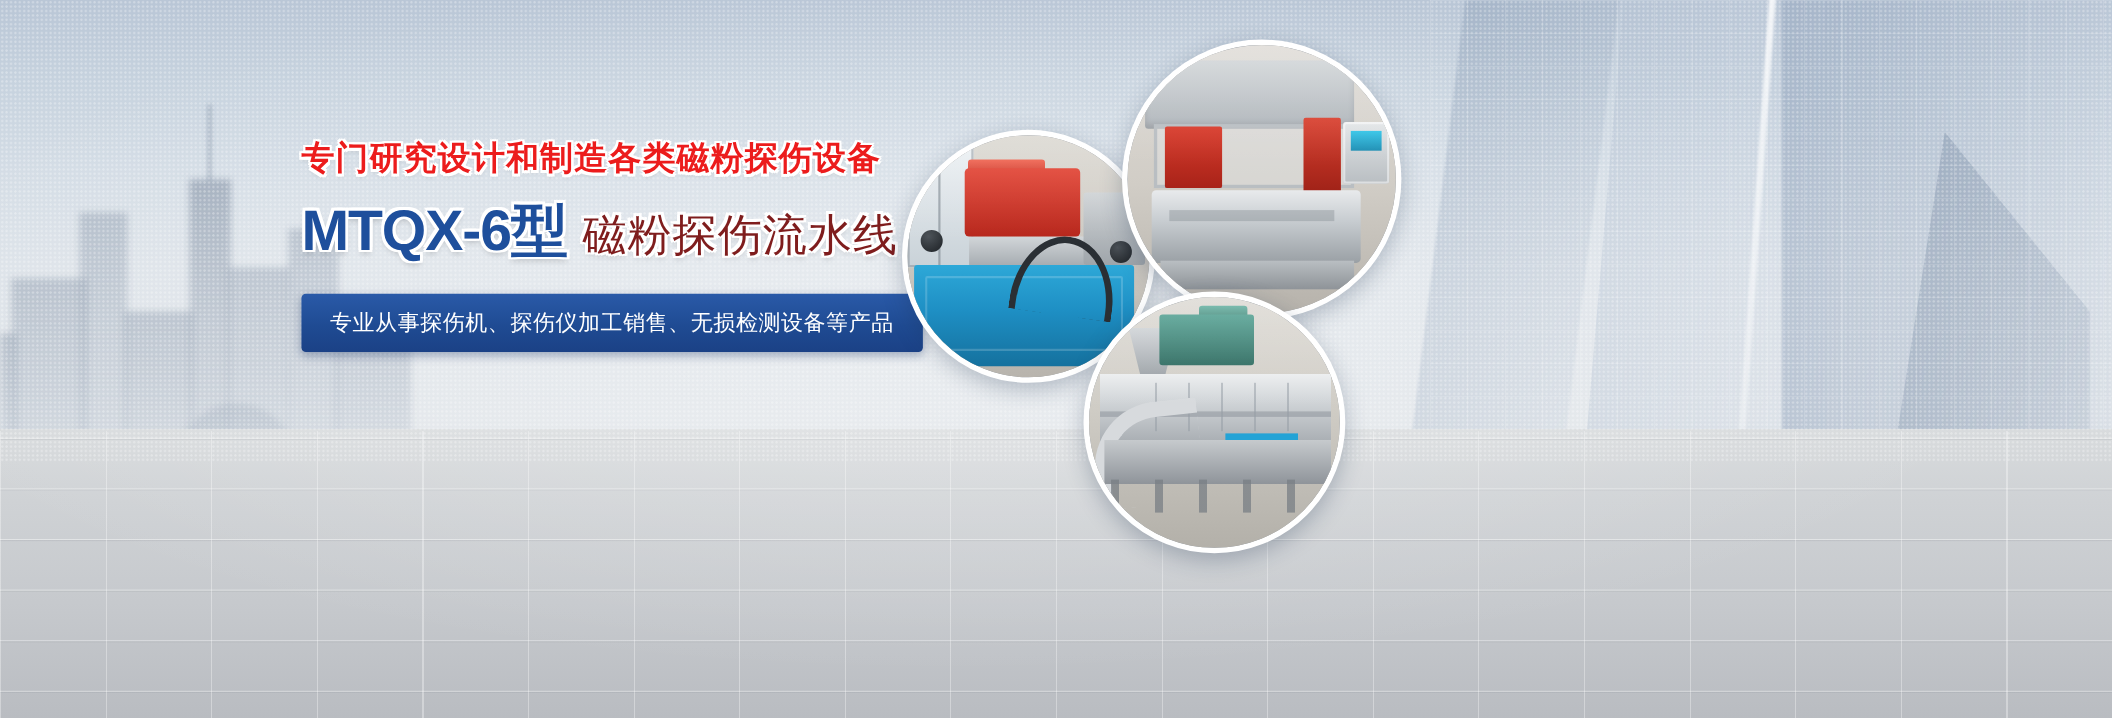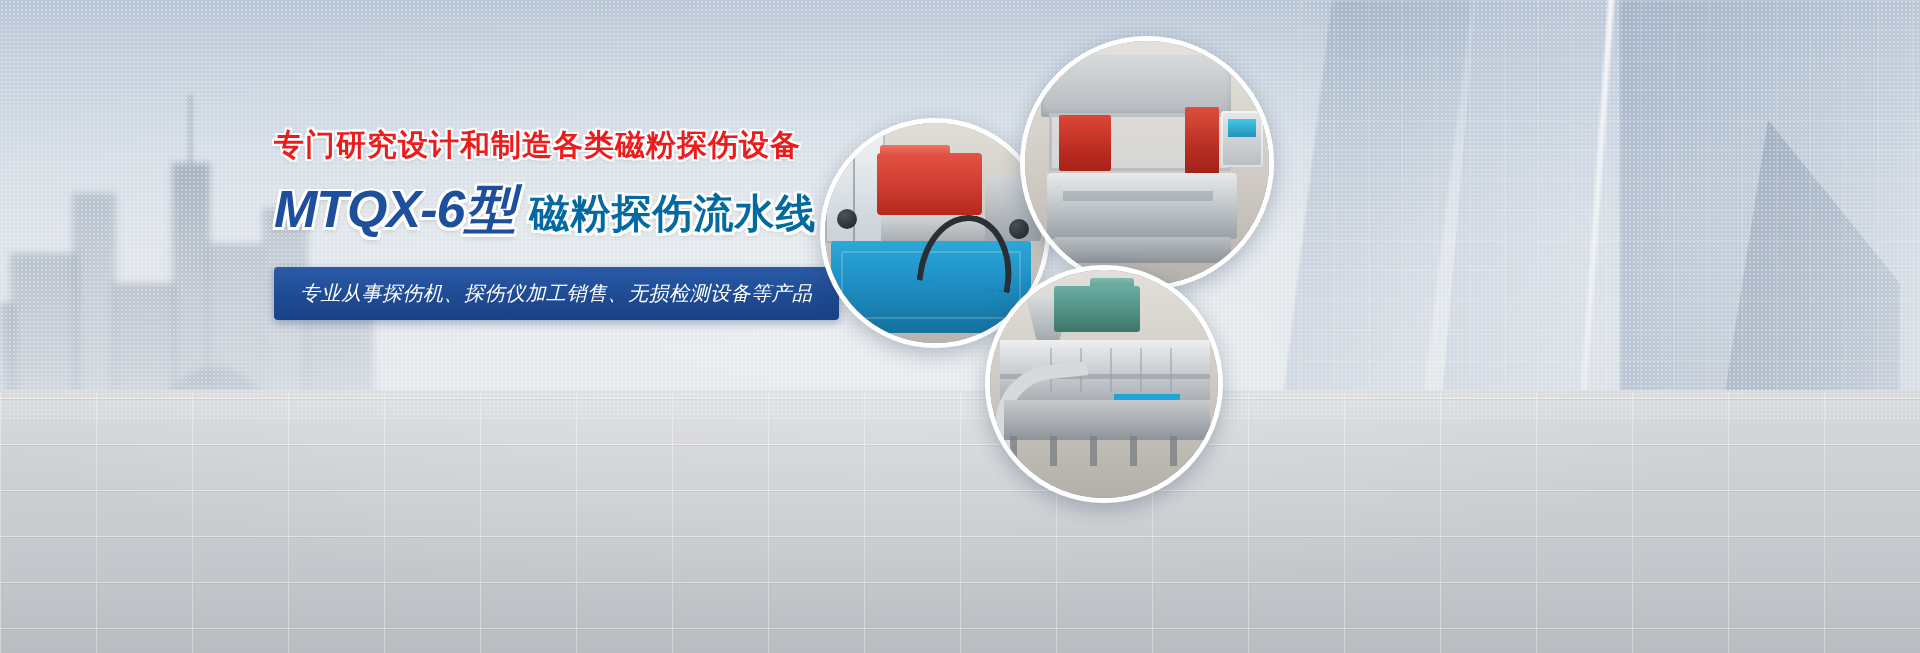--- a/index.html
+++ b/index.html
@@ -191,53 +191,51 @@
     display: flex;
     align-items: baseline;
     white-space: nowrap;
     margin: 0 0 22px 0;
   }
   .title-code {
     font-size: 52px;
     font-weight: bold;
     color: #1e4f9c;
     letter-spacing: -1px;
-    font-style: italic;
     text-shadow:
       -2.5px -2.5px 0 #fff,  2.5px -2.5px 0 #fff,
       -2.5px  2.5px 0 #fff,  2.5px  2.5px 0 #fff,
       -2.5px  0    0 #fff,   2.5px  0    0 #fff,
        0    -2.5px 0 #fff,   0     2.5px 0 #fff,
        0 3px 6px rgba(0,0,0,.22);
   }
   .title-zh {
     font-size: 40px;
-    font-weight: bold;
-    color: #0369a1;
+    font-weight: normal;
+    color: #7f1d1d;
     letter-spacing: 1px;
     margin-left: 14px;
     text-shadow:
       -2.5px -2.5px 0 #fff,  2.5px -2.5px 0 #fff,
       -2.5px  2.5px 0 #fff,  2.5px  2.5px 0 #fff,
       -2.5px  0    0 #fff,   2.5px  0    0 #fff,
        0    -2.5px 0 #fff,   0     2.5px 0 #fff,
        0 3px 6px rgba(0,0,0,.22);
   }
   .badge {
     display: inline-block;
     background: linear-gradient(180deg, #2a5aa8 0%, #1f4b93 55%, #1b4186 100%);
     color: #ffffff;
     font-size: 20px;
     letter-spacing: .5px;
     padding: 13px 26px;
     border-radius: 4px;
     white-space: nowrap;
     box-shadow: 0 3px 9px rgba(20,50,100,.35);
     margin-bottom: 28px;
-    font-style: italic;
   }
   .body-text {
     color: #4d5358;
     font-size: 18px;
     line-height: 1.85;
     letter-spacing: .5px;
     white-space: nowrap;
   }
   .body-text div { margin: 0; }
 

